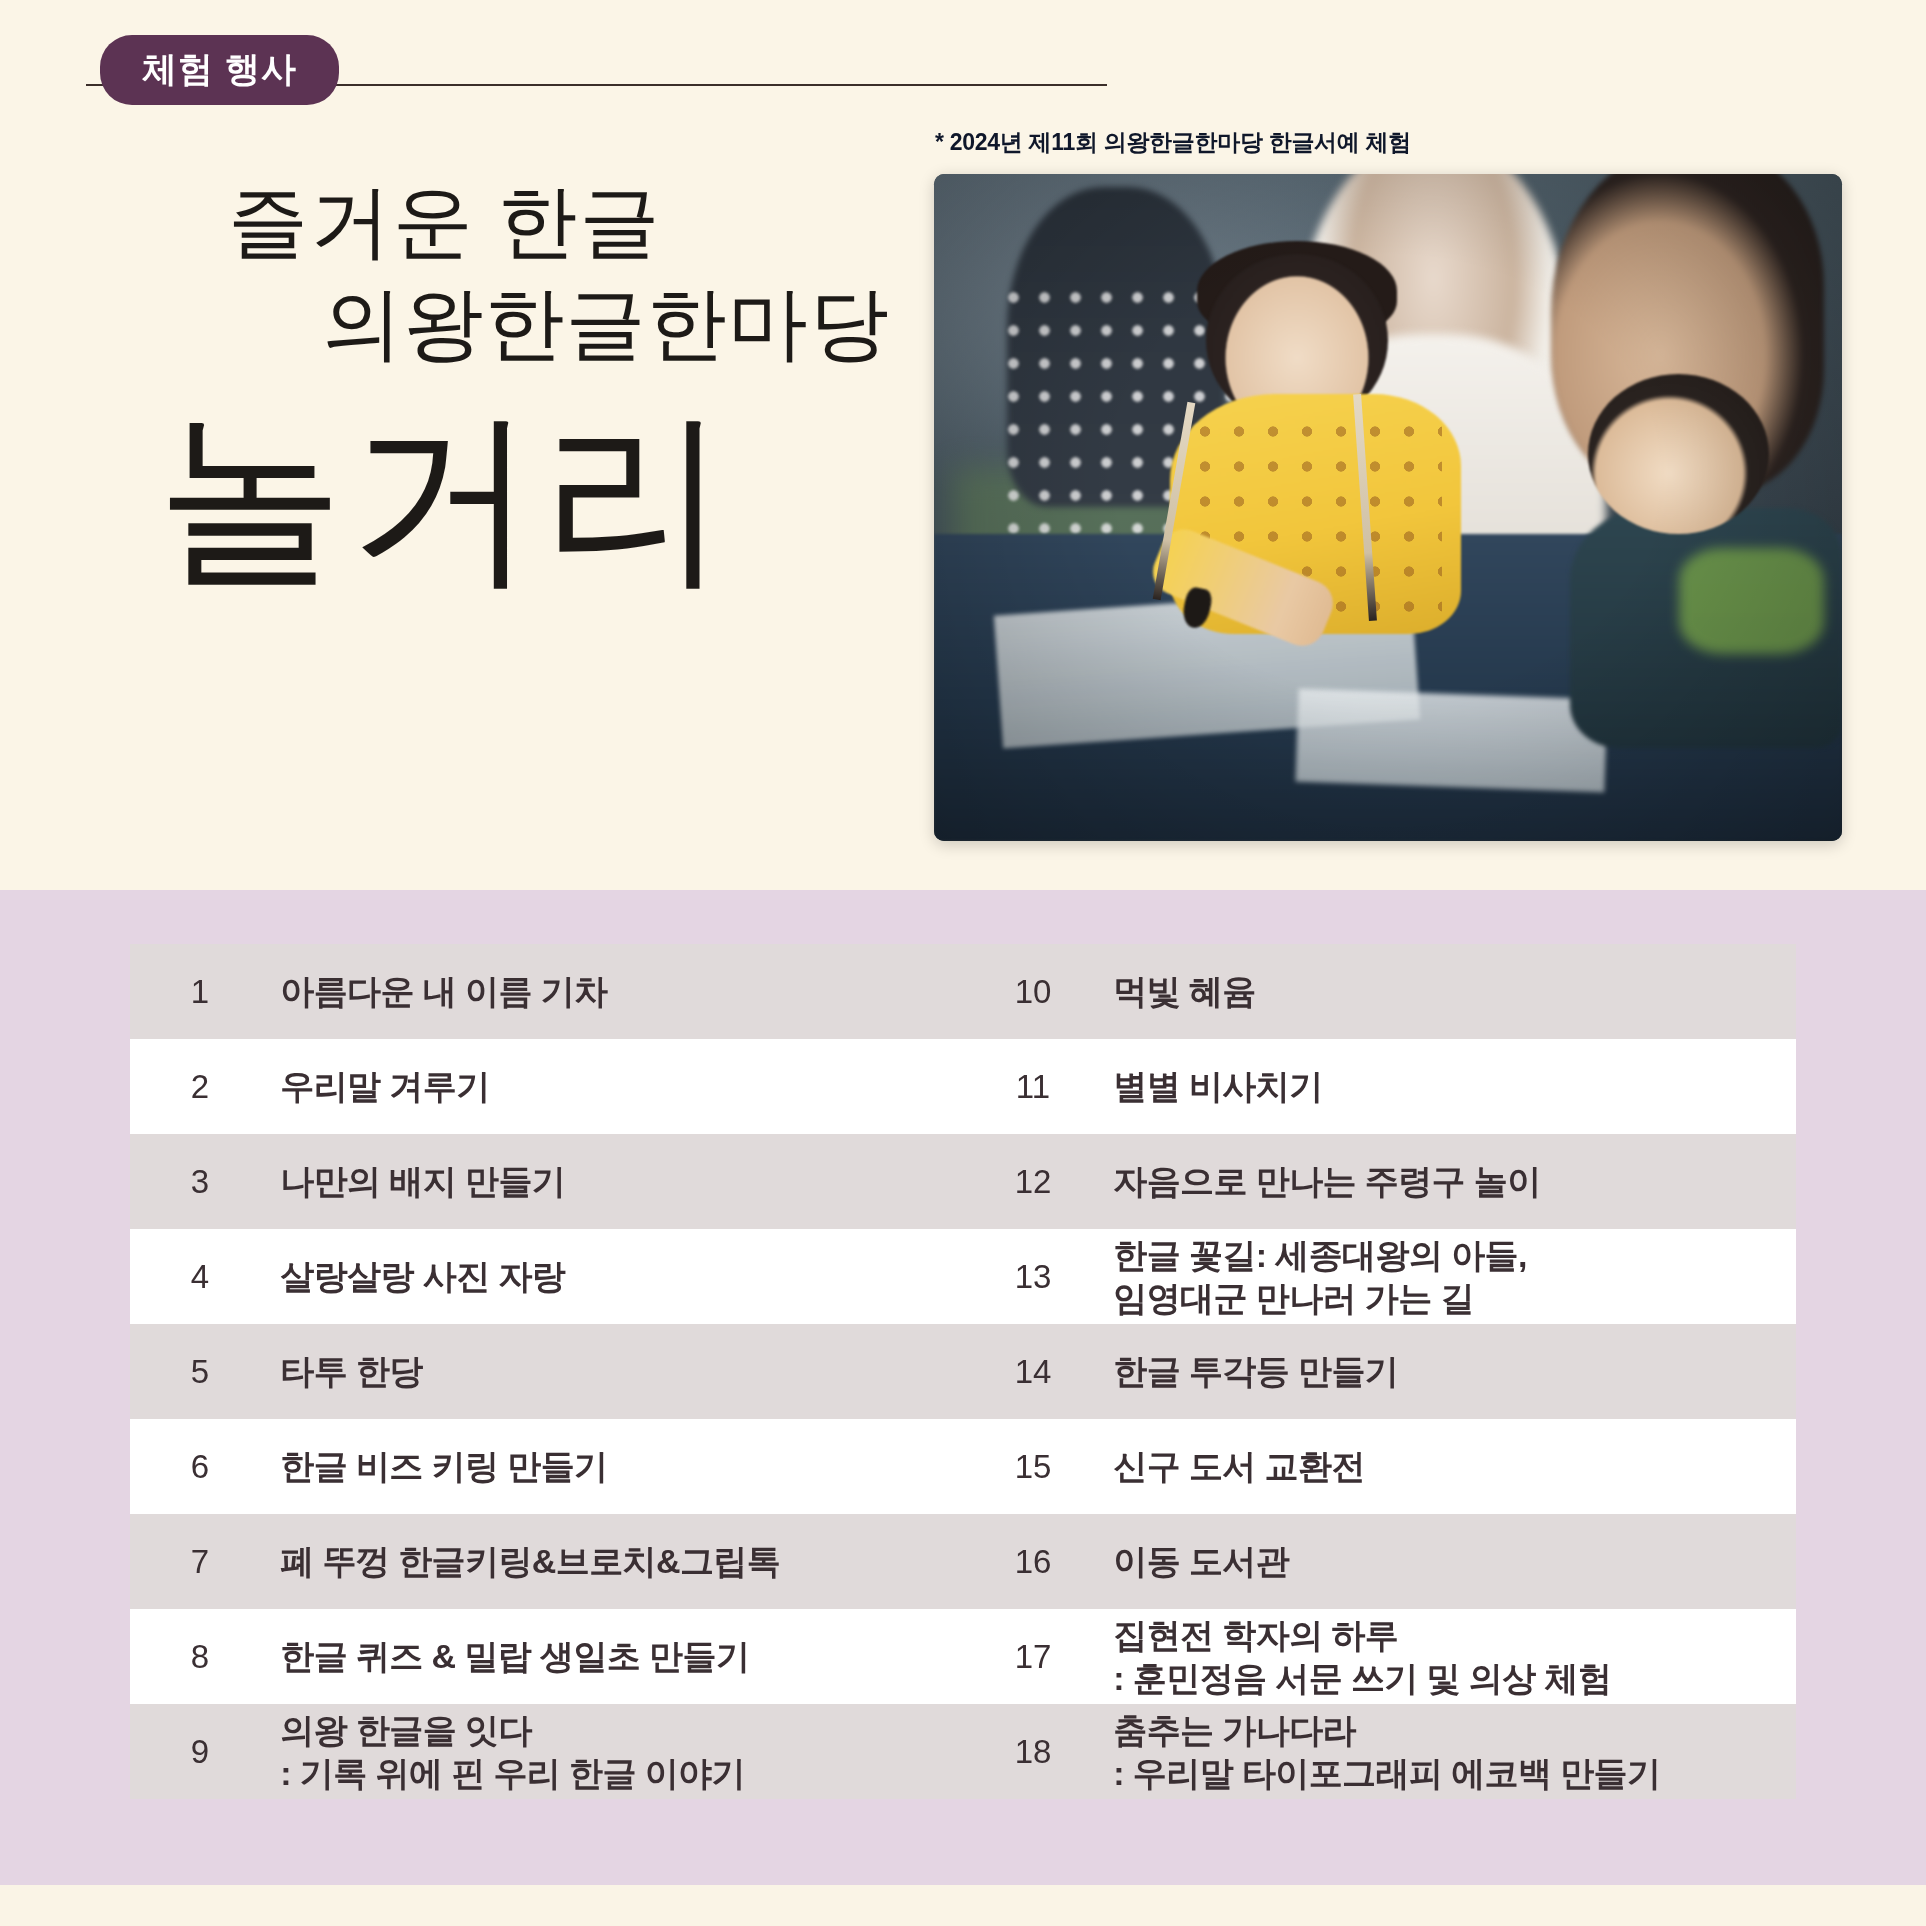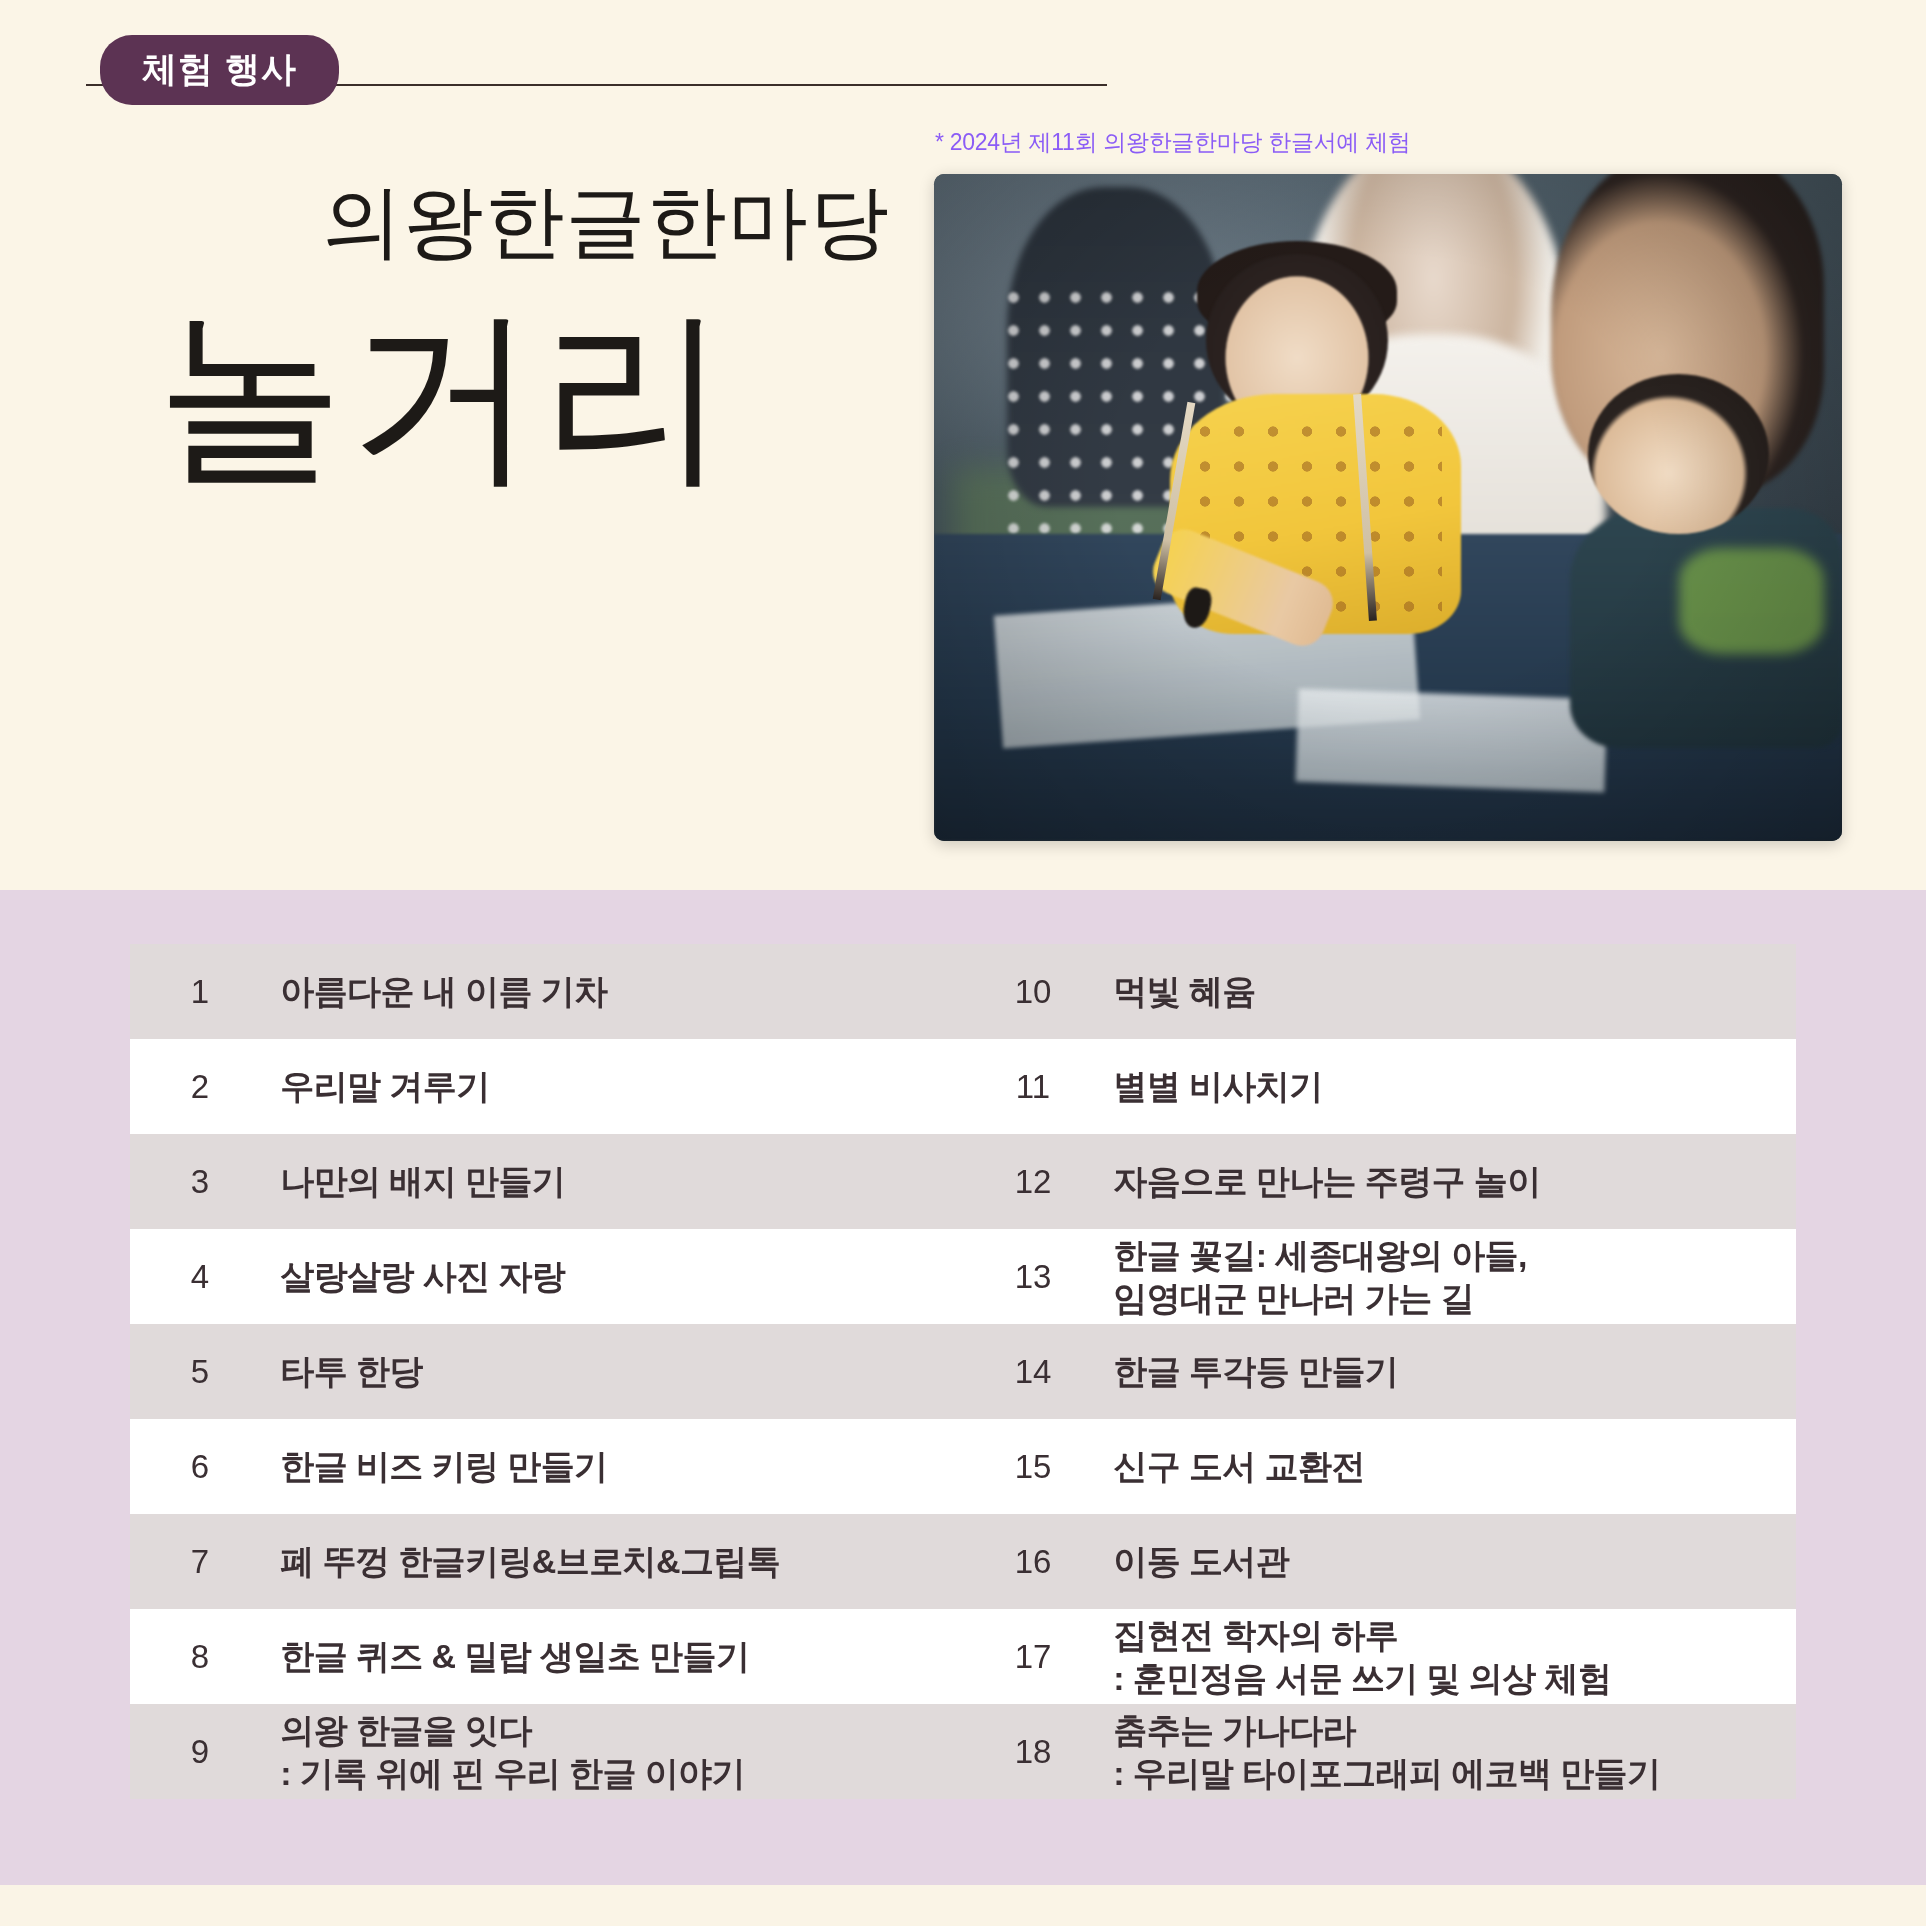--- a/index.html
+++ b/index.html
@@ -48,22 +48,22 @@
     font-weight: bold;
     letter-spacing: 1.1px;
     line-height: 1;
   }
 
   .photo-caption {
     position: absolute;
     left: 935px;
     top: 127px;
     font-size: 23px;
-    color: #8b5cf6;
-    font-weight: normal;
+    color: #0f172a;
+    font-weight: bold;
     letter-spacing: -0.3px;
   }
 
   .photo-frame {
     position: absolute;
     left: 934px;
     top: 174px;
     width: 908px;
     height: 667px;
     border-radius: 10.3px;
@@ -320,20 +320,21 @@
       <div class="ph-brush1"></div>
       <div class="ph-brush1-tip"></div>
       <div class="ph-child2-body"></div>
       <div class="ph-child2-green"></div>
       <div class="ph-child2-head"></div>
       <div class="ph-brush2"></div>
       <div class="ph-vignette"></div>
     </div>
 
     <div class="title-block">
+      <div class="title-line1">즐거운 한글</div>
       <div class="title-line2">의왕한글한마당</div>
       <div class="title-big">놀거리</div>
     </div>
   </div>
 
   <div class="bottom">
     <table class="table">
       <tbody>
         <tr class="odd">
           <td class="col-num">1</td>

